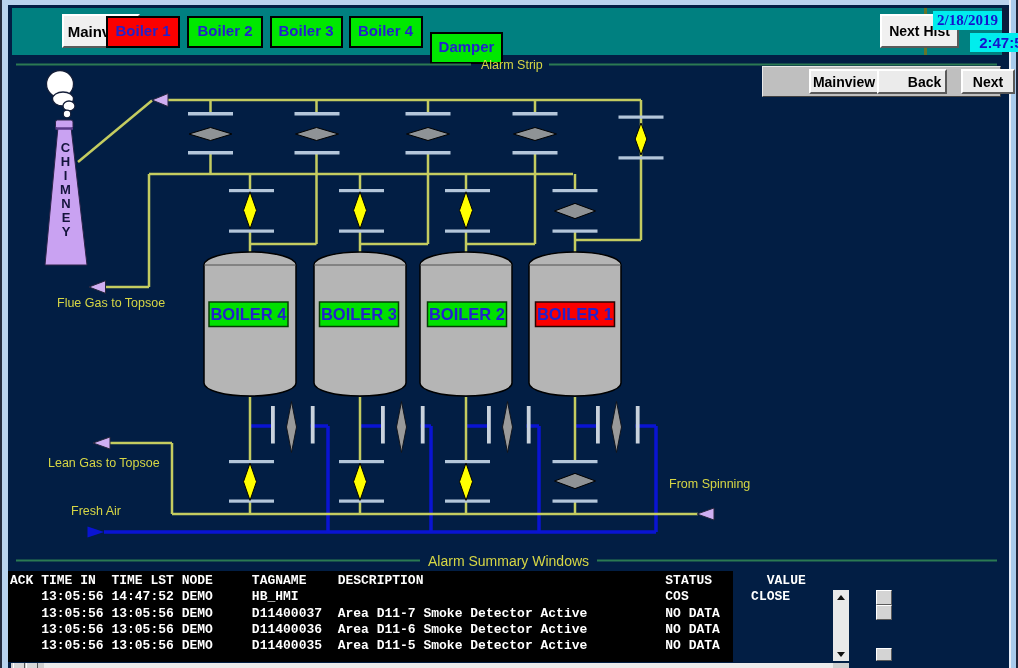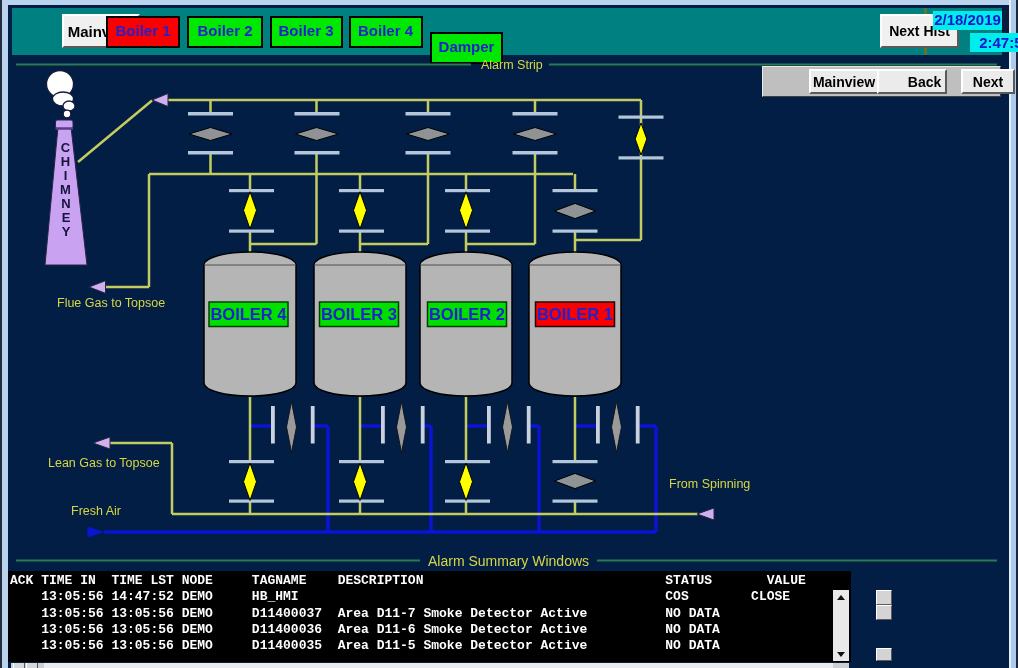--- a/index.html
+++ b/index.html
@@ -28,21 +28,21 @@
 <div class="abs" style="left:924px;top:8px;width:3px;height:47px;background:#64742a;"></div>
 
 <div class="abs btn3d" style="left:19px;top:14px;width:78px;height:34px;background:#f0f0f0;font-size:15px;line-height:31px;">Mainview</div>
 <div class="abs flatbtn" style="left:106px;width:74px;background:#fb0000;">Boiler 1</div>
 <div class="abs flatbtn" style="left:187px;width:76px;background:#00e800;">Boiler 2</div>
 <div class="abs flatbtn" style="left:269.5px;width:73px;background:#00e800;">Boiler 3</div>
 <div class="abs flatbtn" style="left:348.5px;width:74px;background:#00e800;">Boiler 4</div>
 <div class="abs flatbtn" style="left:430px;width:73px;background:#00e800;margin-top:16px;">Damper</div>
 <div class="abs btn3d" style="left:837px;top:14px;width:79px;height:34px;background:#f0f0f0;font-size:14px;line-height:31px;white-space:nowrap;">Next Hist</div>
 
-<div class="abs" style="left:933px;top:11px;width:69px;height:18.5px;background:#00eded;color:#1515cc;font-weight:bold;font-size:15px;line-height:18.5px;text-align:center;">2/18/2019</div>
+<div class="abs" style="left:933px;top:11px;width:69px;height:18.5px;background:#00eded;color:#1515cc;font-weight:bold;font-size:15px;line-height:18.5px;text-align:center;font-family:Liberation Serif, serif;">2/18/2019</div>
 <div class="abs" style="left:970px;top:33px;width:75px;height:19px;background:#00eded;color:#1515cc;font-weight:bold;font-size:15px;line-height:19px;text-align:right;">2:47:52 P</div>
 
 <div class="abs" style="left:762px;top:66px;width:239px;height:31px;background:#bfbfbf;border-top:1px solid #e8e8e8;border-left:1px solid #e8e8e8;border-right:1px solid #404040;border-bottom:1px solid #404040;box-sizing:border-box;"></div>
 <div class="abs btn3d" style="left:766px;top:69px;width:70px;height:25px;background:#ebebeb;font-size:14px;line-height:22px;">Mainview</div>
 <div class="abs btn3d" style="left:834px;top:69px;width:70px;height:25px;background:#ebebeb;font-size:14px;line-height:22px;padding-left:25px;">Back</div>
 <div class="abs btn3d" style="left:918px;top:69px;width:54px;height:25px;background:#ebebeb;font-size:14px;line-height:22px;">Next</div>
 
 <svg class="abs" style="left:0;top:0;" width="1018" height="668" viewBox="0 0 1018 668">
 <g stroke="#2b7a52" stroke-width="2">
   <line x1="16" y1="64.5" x2="471" y2="64.5"></line>
@@ -198,21 +198,21 @@
       <rect x="552.5" y="499.5" width="45" height="3.2"></rect>
 </g>
 <g fill="#ffff00" stroke="#000" stroke-width="1">
   <polygon points="243.5,481.7 250,463.1 256.5,481.7 250,500.4"></polygon>
   <polygon points="353.5,481.7 360,463.1 366.5,481.7 360,500.4"></polygon>
   <polygon points="459.5,481.7 466,463.1 472.5,481.7 466,500.4"></polygon>
 </g>
 <polygon points="554.5,481 575,473.4 595.5,481 575,488.6" fill="#8f9396" stroke="#000" stroke-width="1"></polygon>
 </svg>
 
-<div class="abs" style="left:8px;top:571px;width:843px;height:91px;background:#000000;">
+<div class="abs" style="left:8px;top:571px;width:725px;height:91px;background:#000000;">
 <pre style="margin:0;padding:2px 0 0 2px;font-family:'Liberation Mono',monospace;font-size:13px;line-height:16.3px;font-weight:bold;color:#ffffff;">ACK TIME IN  TIME LST NODE     TAGNAME    DESCRIPTION                               STATUS       VALUE
     13:05:56 14:47:52 DEMO     HB_HMI                                               COS        CLOSE
     13:05:56 13:05:56 DEMO     D11400037  Area D11-7 Smoke Detector Active          NO DATA
     13:05:56 13:05:56 DEMO     D11400036  Area D11-6 Smoke Detector Active          NO DATA
     13:05:56 13:05:56 DEMO     D11400035  Area D11-5 Smoke Detector Active          NO DATA</pre>
 </div>
 
 <div class="abs" style="left:833px;top:590px;width:16px;height:71px;background:#e9e9e9;"></div>
 <div class="abs btn3d" style="left:833px;top:590px;width:16px;height:15px;background:#d4d4d4;border-width:1px;"></div>
 <div class="abs" style="left:837px;top:595px;width:0;height:0;border-left:4px solid transparent;border-right:4px solid transparent;border-bottom:5px solid #111;"></div>

